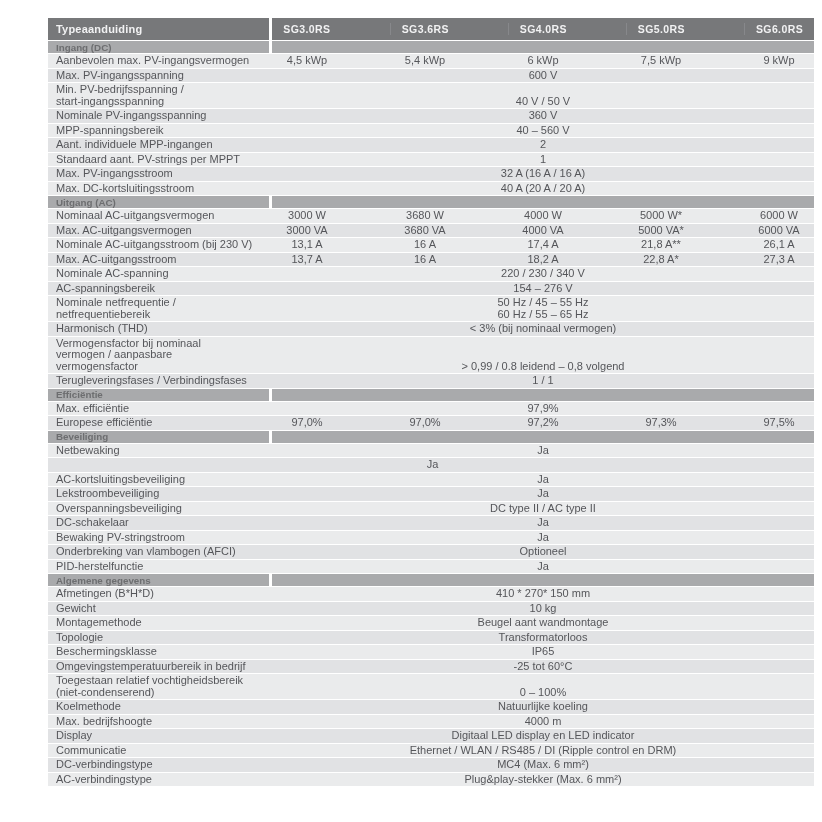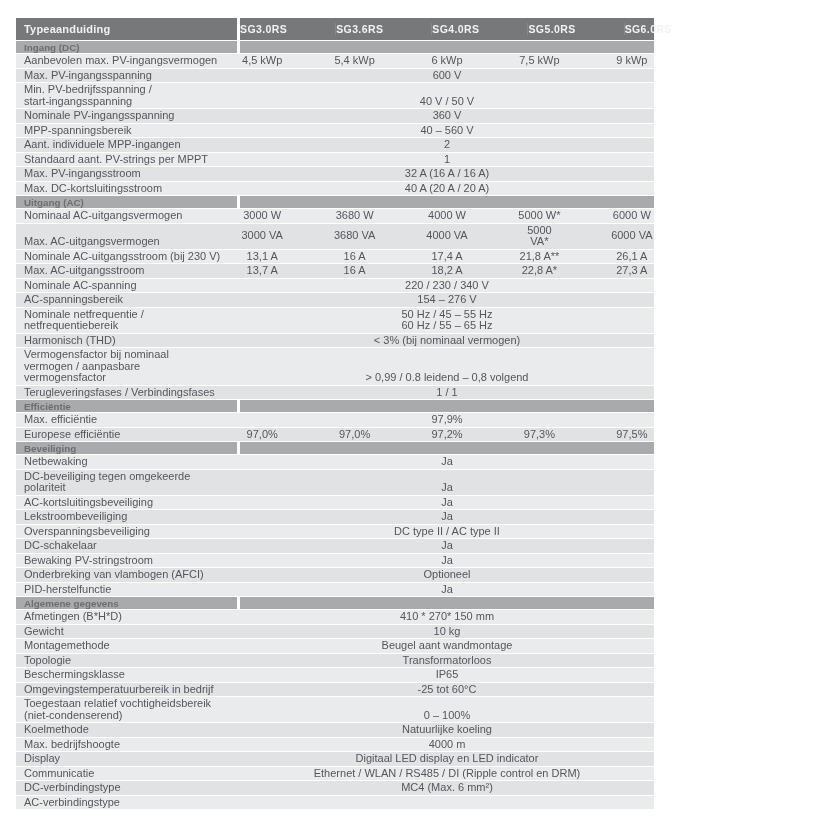--- a/index.html
+++ b/index.html
@@ -2,21 +2,21 @@
 <html><head>
 <meta charset="utf-8">
 <style>
   html,body{margin:0;padding:0;}
   body{
     width:822px;height:822px;background:#ffffff;position:relative;
     font-family:"Liberation Sans", sans-serif;
     -webkit-font-smoothing:antialiased;
   }
   .spec-table{
-    position:absolute;left:16px;top:18px;width:638px;
+    position:absolute;left:48px;top:18px;width:766px;
   }
   .t-row{
     display:flex;align-items:stretch;border-bottom:1px solid #ffffff;
     box-sizing:border-box;
   }
   .label-cell{
     flex:0 0 221px;width:221px;box-sizing:border-box;
     padding:1px 6px 1px 8px;display:flex;align-items:center;
     white-space:pre-line;
   }
@@ -271,22 +271,20 @@
         <div class="val-area"></div>
       </div>
       <div class="t-row data-row shade-a">
         <div class="label-cell">Netbewaking</div>
         <div class="col-gap"></div>
         <div class="val-area">
           <div class="merged-val">Ja</div>
         </div>
       </div>
       <div class="t-row data-row shade-b">
-        <div class="label-cell">DC-beveiliging tegen omgekeerde
-polariteit</div>
         <div class="col-gap"></div>
         <div class="val-area">
           <div class="merged-val">Ja</div>
         </div>
       </div>
       <div class="t-row data-row shade-a">
         <div class="label-cell">AC-kortsluitingsbeveiliging</div>
         <div class="col-gap"></div>
         <div class="val-area">
           <div class="merged-val">Ja</div>
@@ -420,15 +418,18 @@
       <div class="t-row data-row shade-b">
         <div class="label-cell">DC-verbindingstype</div>
         <div class="col-gap"></div>
         <div class="val-area">
           <div class="merged-val">MC4 (Max. 6 mm²)</div>
         </div>
       </div>
       <div class="t-row data-row shade-a">
         <div class="label-cell">AC-verbindingstype</div>
         <div class="col-gap"></div>
+        <div class="val-area">
+          <div class="merged-val">Plug&amp;play-stekker (Max. 6 mm²)</div>
+        </div>
       </div>
     </div>
 </div>
 
 </body></html>

